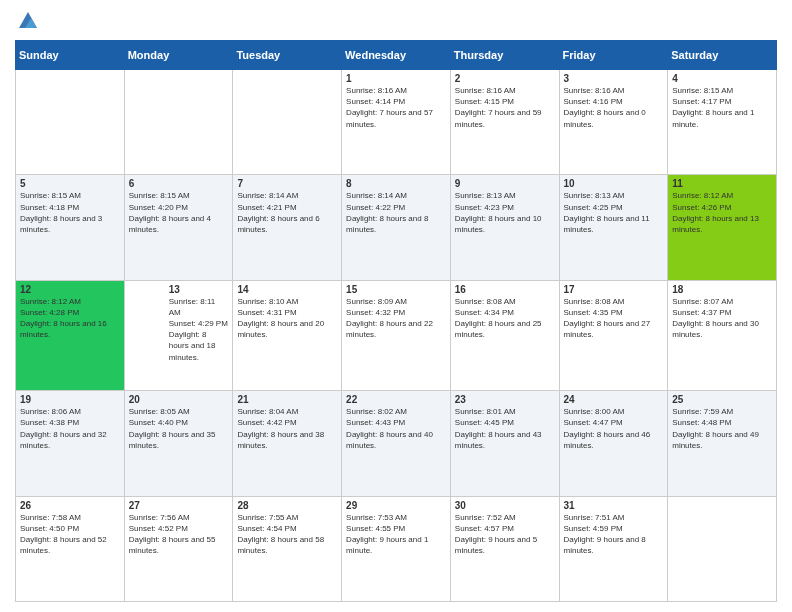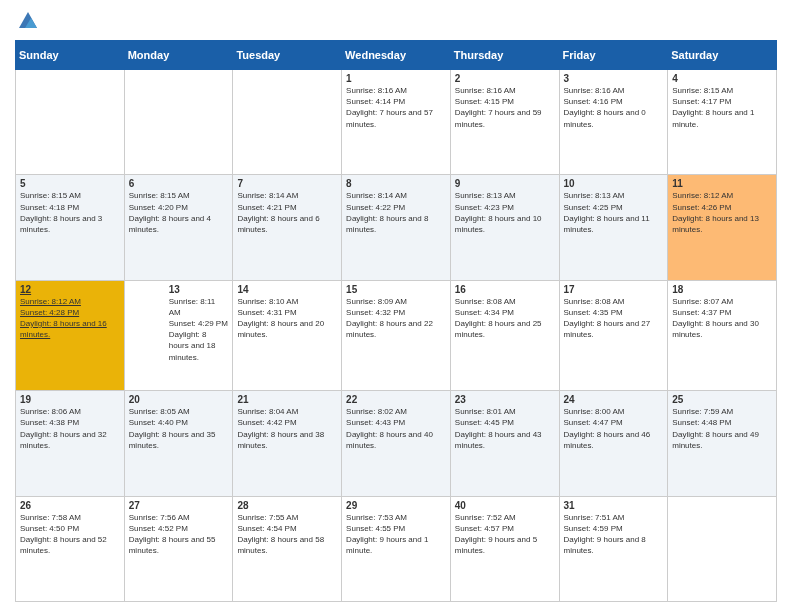--- a/index.html
+++ b/index.html
@@ -171,27 +171,27 @@
             <div class="day-info">Sunrise: 8:14 AM<br>Sunset: 4:22 PM<br>Daylight: 8 hours and 8 minutes.</div>
           </td>
           <td style="background: rgb(240, 244, 248);">
             <span class="day-num">9</span>
             <div class="day-info">Sunrise: 8:13 AM<br>Sunset: 4:23 PM<br>Daylight: 8 hours and 10 minutes.</div>
           </td>
           <td style="background: rgb(240, 244, 248);">
             <span class="day-num">10</span>
             <div class="day-info">Sunrise: 8:13 AM<br>Sunset: 4:25 PM<br>Daylight: 8 hours and 11 minutes.</div>
           </td>
-          <td style="background: #fdba74;">
+          <td style="background: #84cc16;">
             <span class="day-num">11</span>
             <div class="day-info">Sunrise: 8:12 AM<br>Sunset: 4:26 PM<br>Daylight: 8 hours and 13 minutes.</div>
           </td>
         </tr>
         <tr style="background: rgb(255, 255, 255);">
-          <td style="background: #eab308; text-decoration: underline;">
+          <td style="background: #22c55e;">
             <span class="day-num">12</span>
             <div class="day-info">Sunrise: 8:12 AM<br>Sunset: 4:28 PM<br>Daylight: 8 hours and 16 minutes.</div>
           </td>
           <td style="background: rgb(255, 255, 255); padding-left: 44px;">
             <span class="day-num">13</span>
             <div class="day-info">Sunrise: 8:11 AM<br>Sunset: 4:29 PM<br>Daylight: 8 hours and 18 minutes.</div>
           </td>
           <td style="background: rgb(255, 255, 255);">
             <span class="day-num">14</span>
             <div class="day-info">Sunrise: 8:10 AM<br>Sunset: 4:31 PM<br>Daylight: 8 hours and 20 minutes.</div>
@@ -254,21 +254,21 @@
           </td>
           <td style="background: rgb(255, 255, 255);">
             <span class="day-num">28</span>
             <div class="day-info">Sunrise: 7:55 AM<br>Sunset: 4:54 PM<br>Daylight: 8 hours and 58 minutes.</div>
           </td>
           <td style="background: rgb(255, 255, 255);">
             <span class="day-num">29</span>
             <div class="day-info">Sunrise: 7:53 AM<br>Sunset: 4:55 PM<br>Daylight: 9 hours and 1 minute.</div>
           </td>
           <td style="background: rgb(255, 255, 255);">
-            <span class="day-num">40</span>
+            <span class="day-num">30</span>
             <div class="day-info">Sunrise: 7:52 AM<br>Sunset: 4:57 PM<br>Daylight: 9 hours and 5 minutes.</div>
           </td>
           <td style="background: rgb(255, 255, 255);">
             <span class="day-num">31</span>
             <div class="day-info">Sunrise: 7:51 AM<br>Sunset: 4:59 PM<br>Daylight: 9 hours and 8 minutes.</div>
           </td>
           <td class="empty-cell" style="background: rgb(255, 255, 255);"></td>
         </tr>
       </tbody>
   </table>

